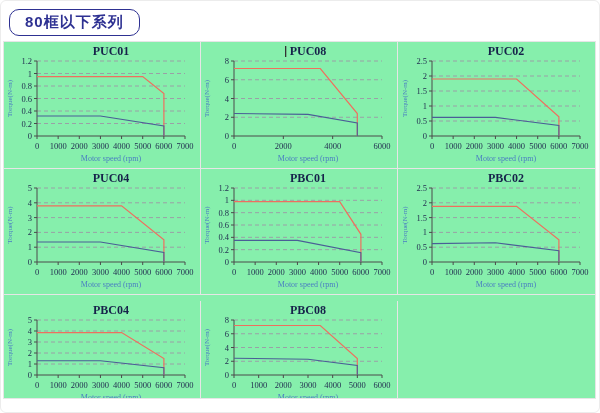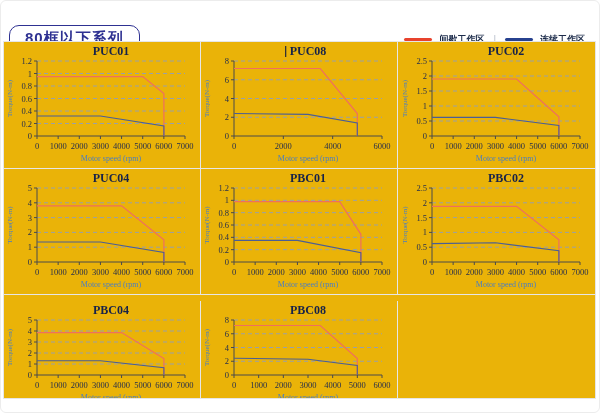--- a/index.html
+++ b/index.html
@@ -2,61 +2,54 @@
 <html><head>
 <meta charset="utf-8">
 <style>
   html,body{margin:0;padding:0;background:#fff;}
   .page{
     position:relative;width:600px;height:413px;box-sizing:border-box;
     background:#fff;border:1px solid #ececec;border-radius:6px;overflow:hidden;
     font-family:"Liberation Sans","DejaVu Sans",sans-serif;
   }
   .header{
-    position:absolute;top:16px;left:0;right:0;height:40px;
+    position:absolute;top:0;left:0;right:0;height:40px;
     display:flex;align-items:center;justify-content:space-between;
     padding:0 14px 0 8px;box-sizing:border-box;
   }
   .badge{
     border:1.5px solid #2e3192;border-radius:10px;
     padding:3px 15px;margin-top:2px;
     color:#2e3192;font-size:15px;font-weight:bold;letter-spacing:1px;
   }
   .legend{display:flex;align-items:center;gap:7px;margin-top:4px;}
   .swatch{display:inline-block;width:28px;height:3px;border-radius:2px;}
   .legend-label{font-size:9px;font-weight:bold;color:#1c2b4a;}
   .sep{color:#b9c0cc;font-size:10px;margin:0 2px;}
   .grid{
     position:absolute;top:40px;left:2px;right:3px;bottom:13px;
     display:grid;grid-template-columns:1fr 1fr 1fr;grid-template-rows:127px 126px 1fr;
-    border:1px solid #e6e6e6;box-sizing:border-box;background:#eab308;
+    border:1px solid #e6e6e6;box-sizing:border-box;background:#86efac;
   }
   .cell{
     border-right:1px solid #e6e6e6;border-bottom:1px solid #e6e6e6;
     display:flex;justify-content:center;align-items:flex-start;
     padding-top:2px;box-sizing:border-box;overflow:hidden;
   }
   .cell.last-col{border-right:none;}
   .cell.last-row{border-bottom:none;margin-top:6px;}
   svg text{font-family:"Liberation Serif","DejaVu Serif",serif;}
 </style>
 </head>
 <body>
 
 <div class="page">
   <div class="header">
     <div class="badge">
       <span>80框以下系列</span>
-    </div>
-    <div class="legend">
-      <span class="swatch" id="sw-red" style="background: rgb(232, 67, 45);"></span>
-      <span class="legend-label">间歇工作区</span>
-      <span class="sep">|</span>
-      <span class="swatch" id="sw-blue" style="background: rgb(39, 65, 143);"></span>
-      <span class="legend-label">连续工作区</span>
     </div>
   </div>
   <div class="grid" id="charts-grid">
       <div class="cell">
         <svg width="196" height="121" viewBox="0 0 196 121">
           <text x="107" y="11" text-anchor="middle" font-size="12" font-weight="bold" fill="#16224a">PUC01</text>
           <line x1="33" y1="79.5" x2="181" y2="79.5" stroke="#9aa0a6" stroke-width="1" stroke-dasharray="4 3"></line>
           <line x1="33" y1="67" x2="181" y2="67" stroke="#9aa0a6" stroke-width="1" stroke-dasharray="4 3"></line>
           <line x1="33" y1="54.5" x2="181" y2="54.5" stroke="#9aa0a6" stroke-width="1" stroke-dasharray="4 3"></line>
           <line x1="33" y1="41.99999999999999" x2="181" y2="41.99999999999999" stroke="#9aa0a6" stroke-width="1" stroke-dasharray="4 3"></line>

